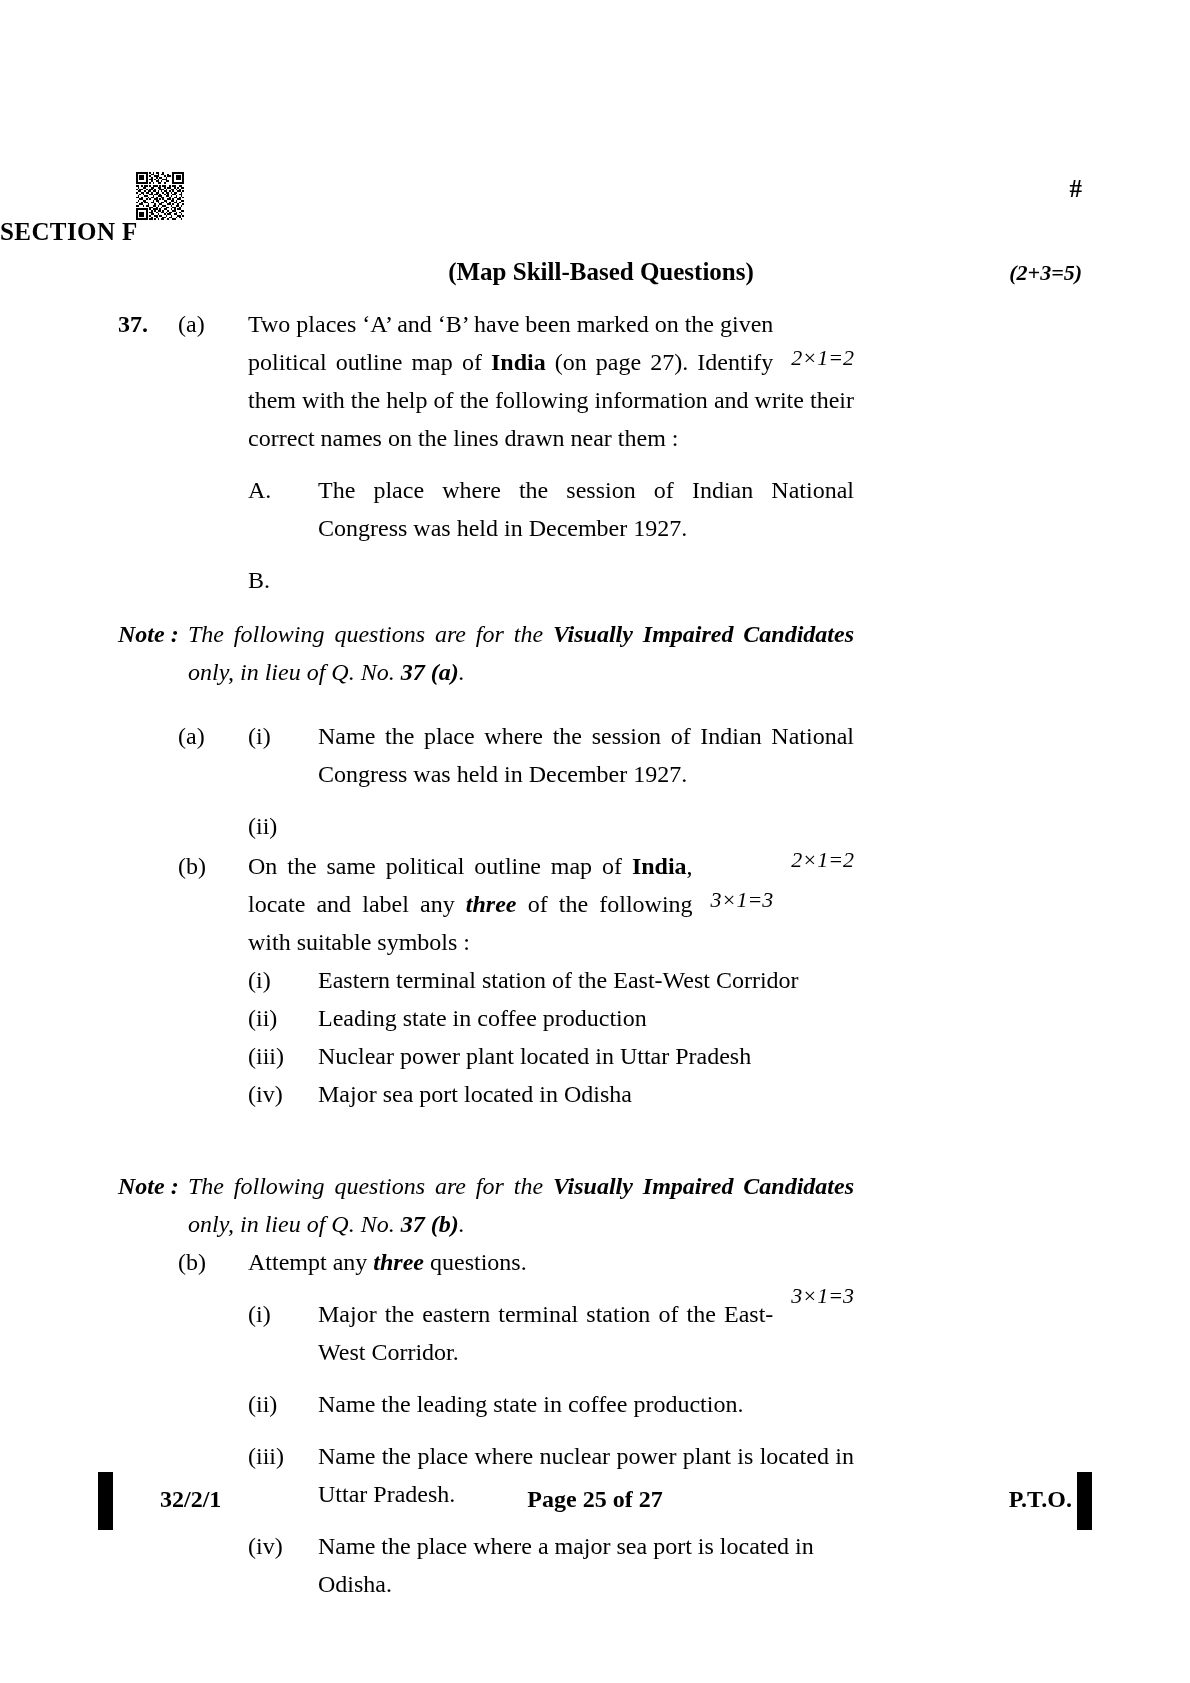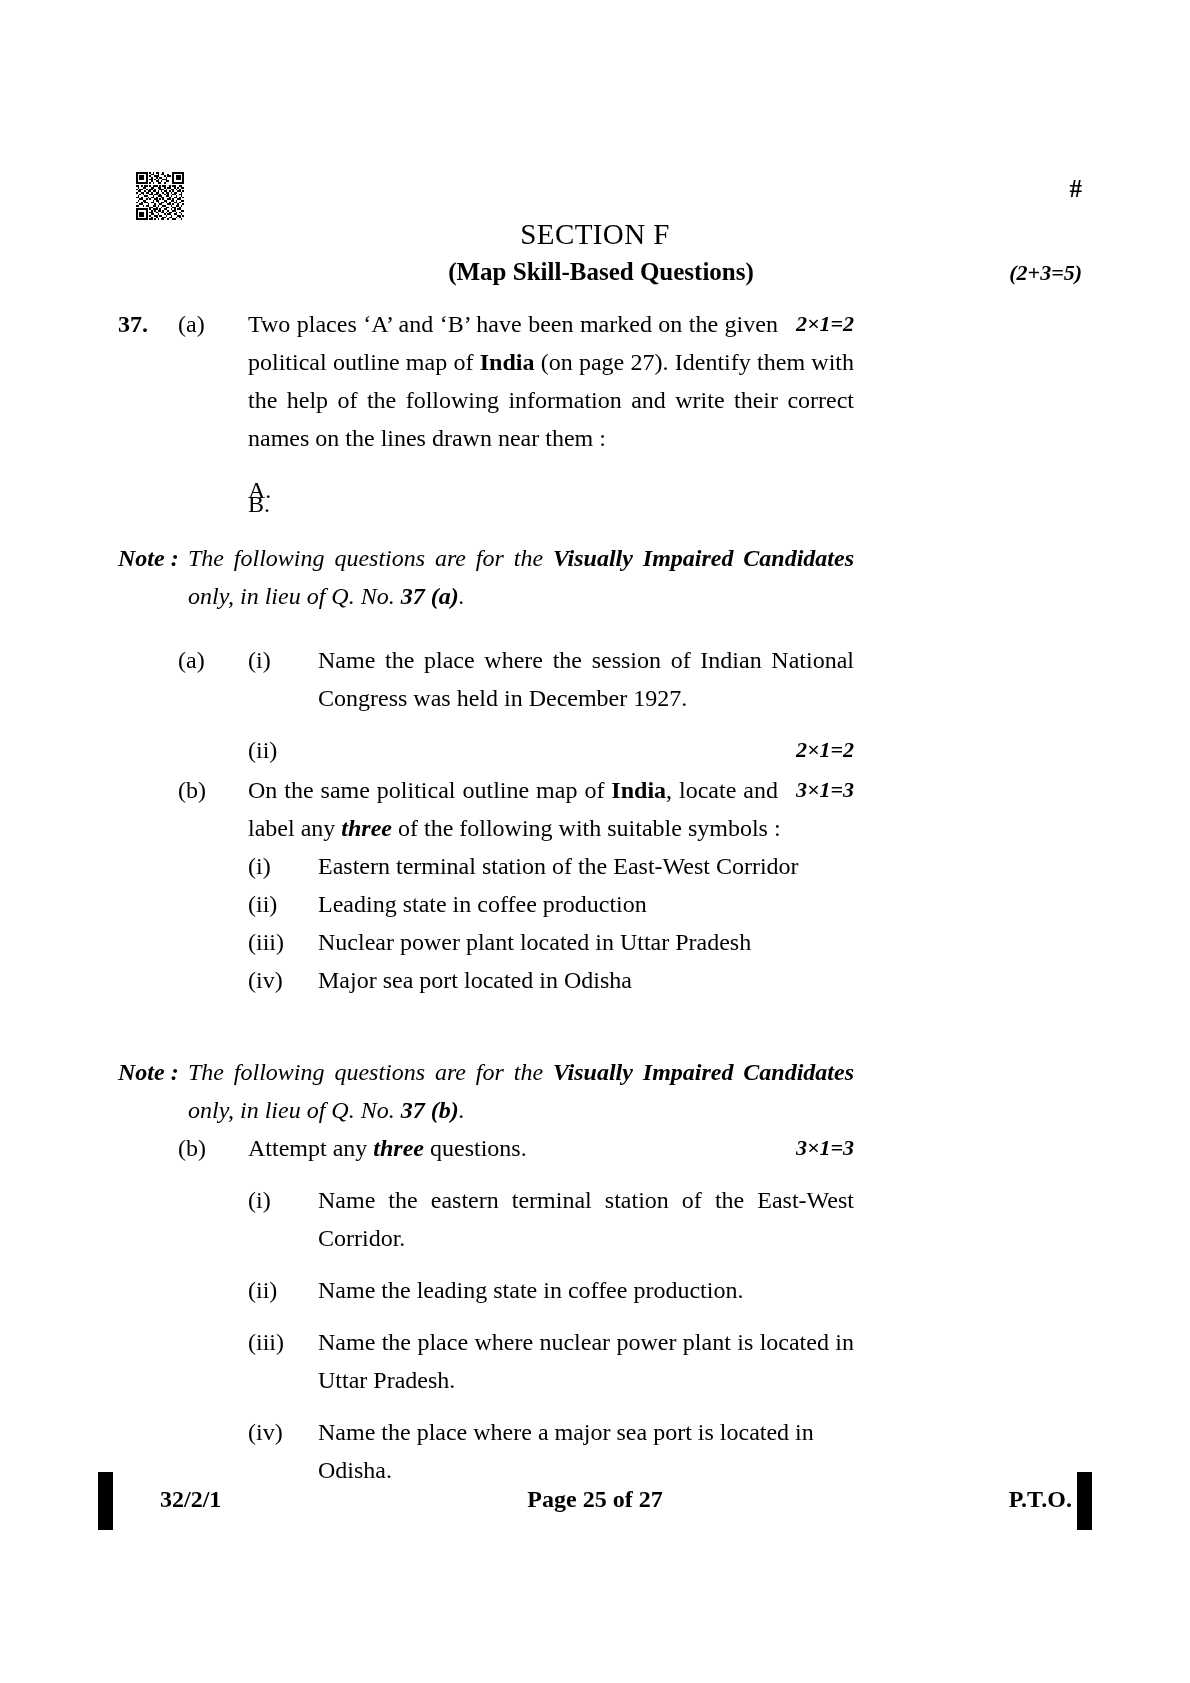--- a/index.html
+++ b/index.html
@@ -32,23 +32,23 @@
     font-size: 25px;
     font-weight: 700;
     line-height: 1;
     font-family: "Liberation Serif", "DejaVu Serif", serif;
   }
 
   .section-title {
     position: absolute;
     left: 0; right: 0;
     top: 218px;
-    text-align: center;
-    font-size: 29px;
-    font-weight: 400;
+    text-align: left;
+    font-size: 25px;
+    font-weight: 700;
     letter-spacing: 0.4px;
   }
   .section-sub {
     position: absolute;
     left: 12px; right: 0;
     top: 258px;
     text-align: center;
     font-size: 25px;
     font-weight: 700;
   }
@@ -99,23 +99,24 @@
   .l118 { left: 118px; }
   .l178 { left: 178px; }
   .l248 { left: 248px; }
 
   b, .b { font-weight: 700; }
   .bi { font-weight: 700; font-style: italic; }
 
   .marks {
     float: right;
     font-style: italic;
-    font-weight: 700;
+    font-weight: 400;
     font-size: 22px;
     margin-left: 18px;
+    margin-top: 34px;
   }
 
   .note-line {
     font-size: 24px;
     line-height: 38px;
     font-style: italic;
     text-align: justify;
   }
   .note-lbl {
     position: absolute;
@@ -412,20 +413,21 @@
       <span class="lbl l178">(a)</span>
       <div class="para ind-37">
         <span class="marks">2×1=2</span><span>Two places ‘A’ and ‘B’ have been marked on the given political outline map of </span><b>India</b><span> (on page 27). Identify them with the help of the following information and write their correct names on the lines drawn near them :</span>
       </div>
     </div>
 
     <div class="spacer-sm"></div>
 
     <div class="qblock">
       <span class="lbl l248">A.</span>
+      <div class="para ind-sub">The place where the session of Indian National Congress was held in December 1927.</div>
     </div>
 
     <div class="spacer-sm"></div>
 
     <div class="qblock">
       <span class="lbl l248">B.</span>
     </div>
 
     <div class="spacer-sm"></div>
 
@@ -488,21 +490,21 @@
       <span class="lbl l178">(b)</span>
       <div class="para nojust ind-ab">
         <span class="marks">3×1=3</span><span>Attempt any </span><span class="bi">three</span><span> questions.</span>
       </div>
     </div>
 
     <div class="spacer-sm"></div>
 
     <div class="qblock">
       <span class="lbl l248">(i)</span>
-      <div class="para ind-rom">Name the eastern terminal station of the East-West Corridor.</div>
+      <div class="para ind-rom">Major the eastern terminal station of the East-West Corridor.</div>
     </div>
 
     <div class="spacer-sm"></div>
 
     <div class="qblock">
       <span class="lbl l248">(ii)</span>
       <div class="para nojust ind-rom">Name the leading state in coffee production.</div>
     </div>
 
     <div class="spacer-sm"></div>

